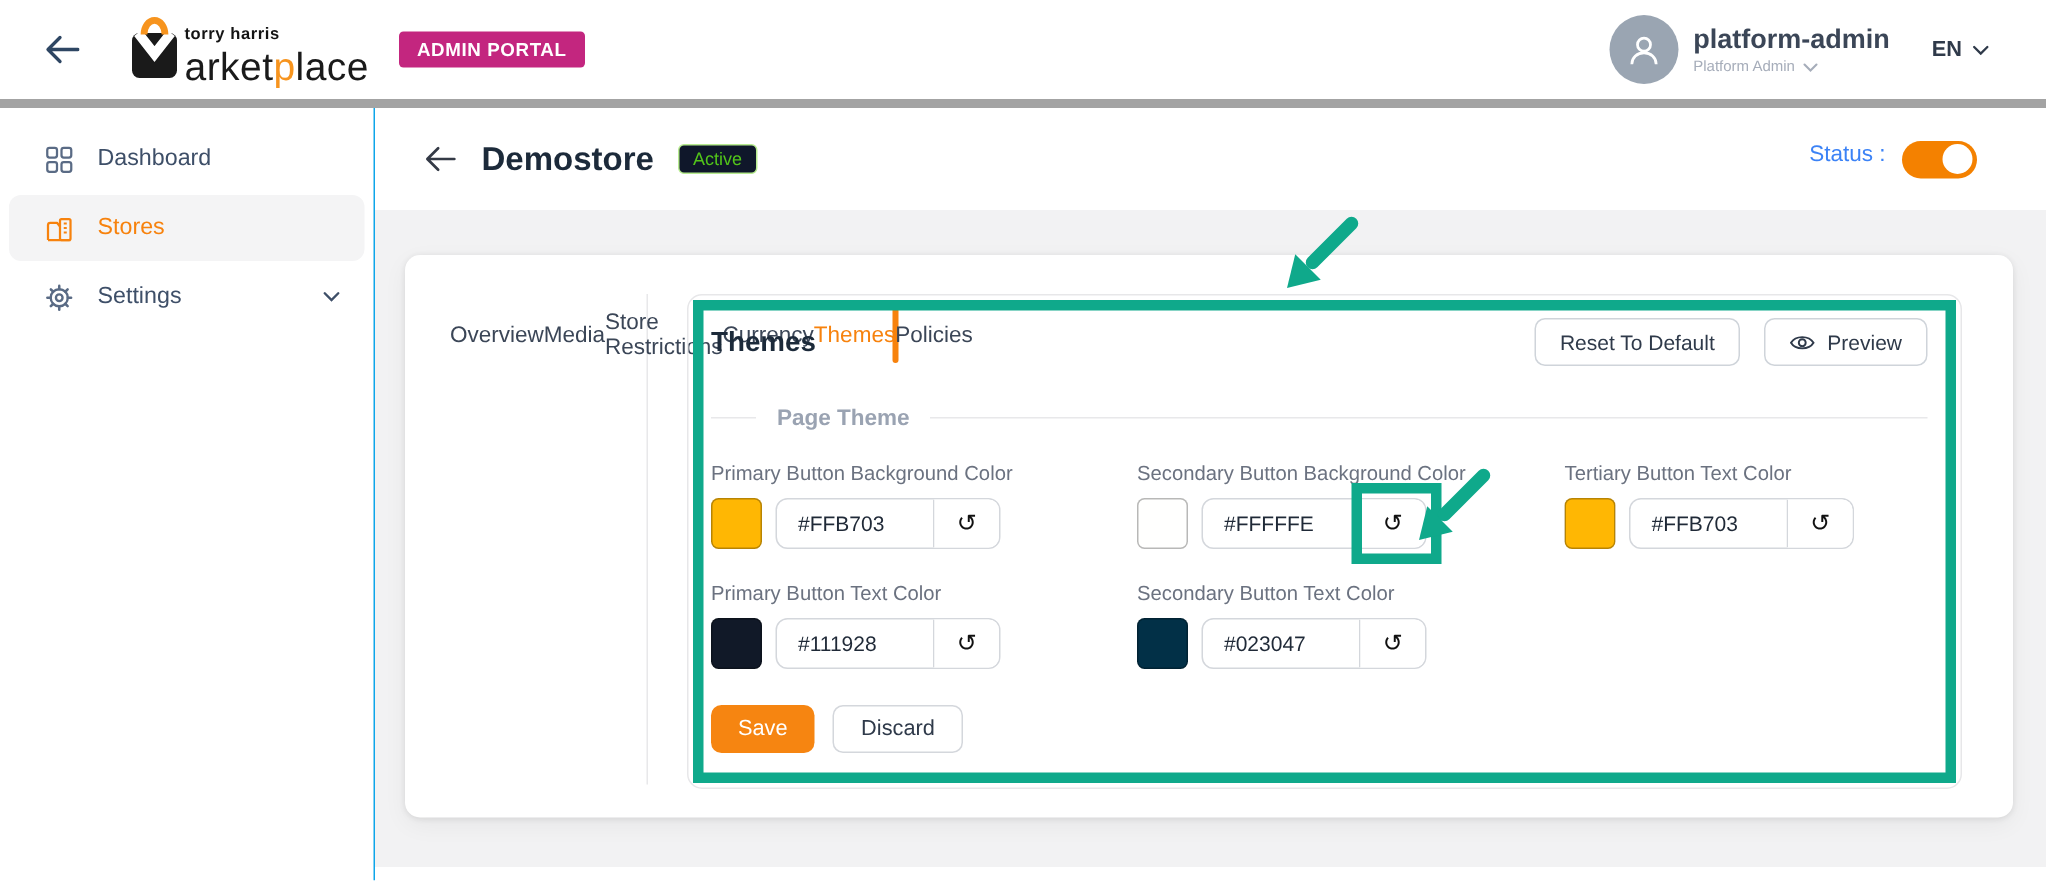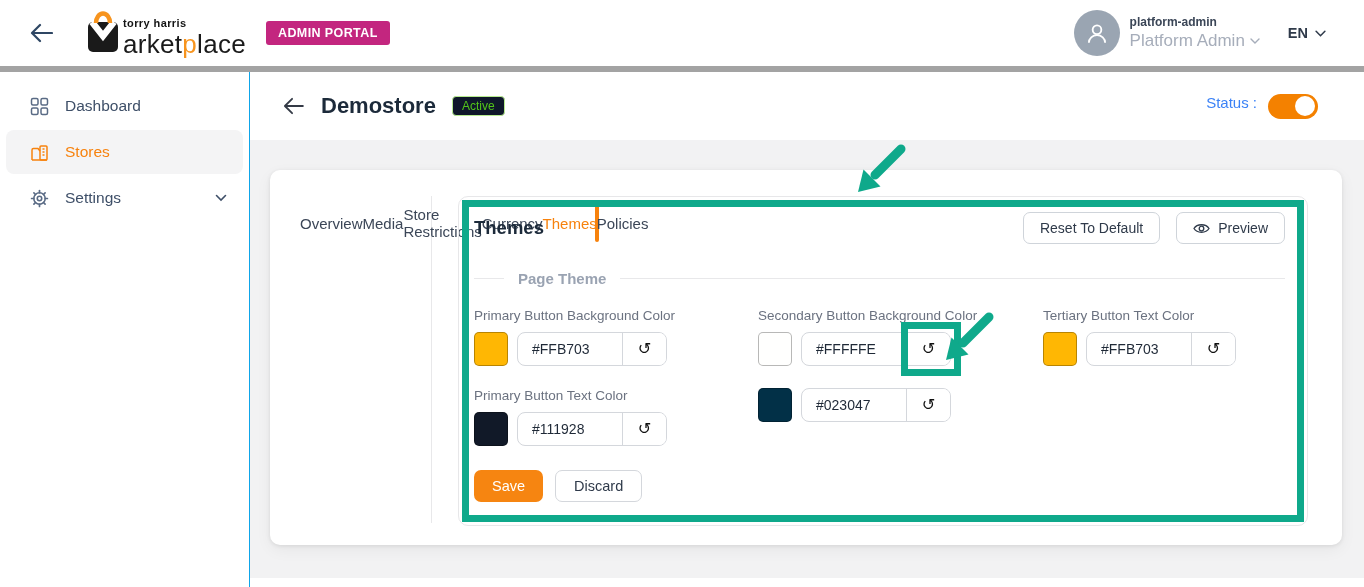--- a/index.html
+++ b/index.html
@@ -11,22 +11,22 @@
   .tb-back { width:26px; height:26px; display:flex; align-items:center; justify-content:center; cursor:pointer; }
   .logo { display:flex; align-items:flex-end; margin-left:26px; }
   .logo-text { margin-left:-3px; line-height:1; }
   .logo-small { font-size:11px; color:#141414; letter-spacing:.4px; margin-bottom:2px; font-weight:600; }
   .logo-main { font-size:26px; color:#1a1a1a; font-weight:500; letter-spacing:.3px; }
   .logo-main .p-orange { color:#F7941E; }
   .admin-badge { margin-left:20px; background:#C3267F; color:#fff; font-weight:700; font-size:12.5px; padding:5px 12px; border-radius:3px; letter-spacing:.4px; }
   .tb-right { margin-left:auto; display:flex; align-items:center; }
   .avatar { width:46px; height:46px; border-radius:50%; background:#9AA5B2; display:flex; align-items:center; justify-content:center; flex-shrink:0; }
   .user-meta { margin-left:10px; display:flex; flex-direction:column; gap:2px; }
-  .user-name { font-size:12px; color:#3b4657; font-weight:600; }
-  .user-role { font-size:17px; color:#a6adba; display:flex; align-items:center; gap:5px; cursor:pointer; }
+  .user-name { font-size:18px; color:#3b4657; font-weight:600; }
+  .user-role { font-size:10px; color:#a6adba; display:flex; align-items:center; gap:5px; cursor:pointer; }
   .lang { margin-left:28px; display:flex; align-items:center; gap:7px; font-size:14.5px; color:#2f3a4a; font-weight:600; cursor:pointer; }
 
   
   .body { flex:1; display:flex; min-height:0; }
   .sidebar { width:250px; border-right:1px solid #0ea5e9; background:#fff; padding-top:10px; flex-shrink:0; }
   .side-item { height:44px; display:flex; align-items:center; gap:16px; padding:0 16px 0 24px; font-size:15.5px; color:#3e4f68; margin:2px 6px; border-radius:8px; cursor:pointer; }
   .side-item.active { background:#f4f4f5; color:#F7820D; }
   .side-item .chev { margin-left:auto; }
 
   .main { flex:1; display:flex; flex-direction:column; min-width:0; background:#fff; }
@@ -283,20 +283,21 @@
                     <div class="input-group">
                       <input class="hex-input" value="#111928" style="">
                       <div class="reset-btn">
                           <span class="reset-glyph">↺</span>
                         </div>
                     </div>
                   </div>
                 </div>
 
                 <div class="field">
+                  <div class="field-label">Secondary Button Text Color</div>
                   <div class="field-controls">
                     <div class="swatch" style="background: rgb(2, 48, 71);"></div>
                     <div class="input-group">
                       <input class="hex-input" value="#023047" style="">
                       <div class="reset-btn">
                           <span class="reset-glyph">↺</span>
                         </div>
                     </div>
                   </div>
                 </div>

